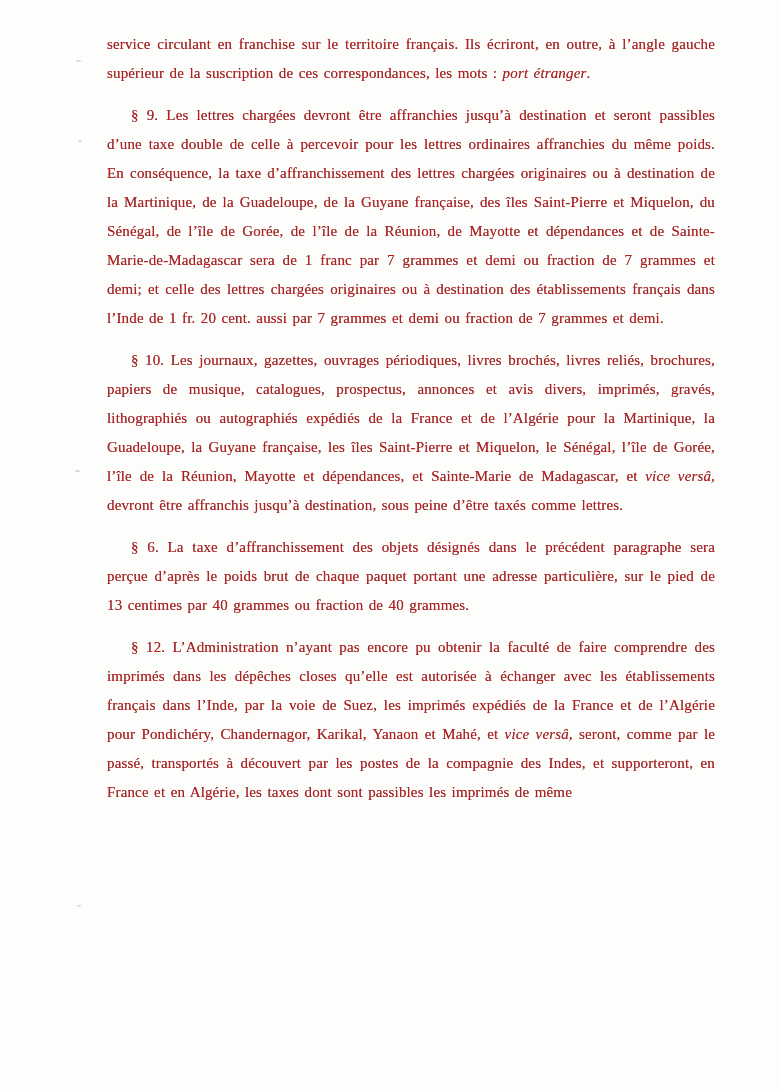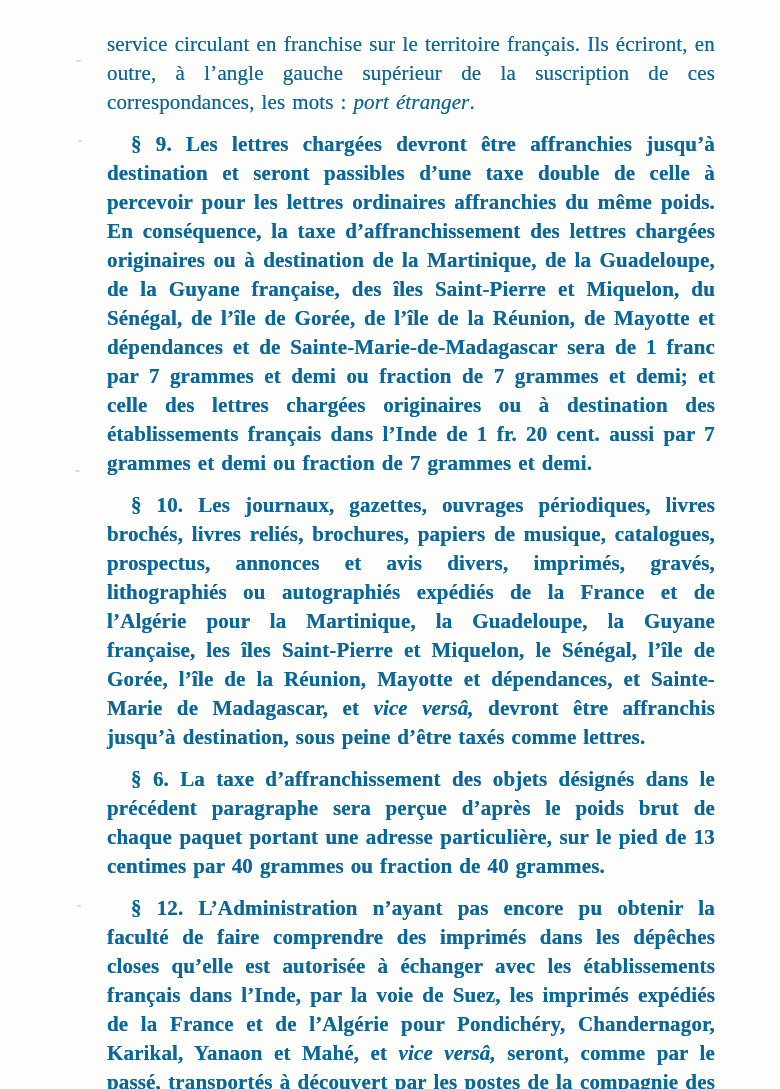--- a/index.html
+++ b/index.html
@@ -11,32 +11,31 @@
     position: relative;
     box-sizing: border-box;
     width: 780px;
     height: 1089px;
     background: #fdfdfc;
     overflow: hidden;
     padding: 30px 65px 0 107px;
   }
   .para {
     font-family: "Liberation Serif", "DejaVu Serif", serif;
-    font-size: 21px;
+    font-size: 15px;
     line-height: 29px;
-    color: #0369a1;
+    color: #b91c1c;
     text-align: justify;
     word-spacing: 1.5px;
     letter-spacing: 0.15px;
     margin: 0;
     text-shadow: 0 0 0.5px rgba(25,25,25,0.55);
   }
   .para + .para {
     margin-top: 13px;
-    font-weight: bold;
   }
   .para.indent {
     text-indent: 24px;
   }
   .italic {
     font-style: italic;
   }
   
   .speck {
     position: absolute;

